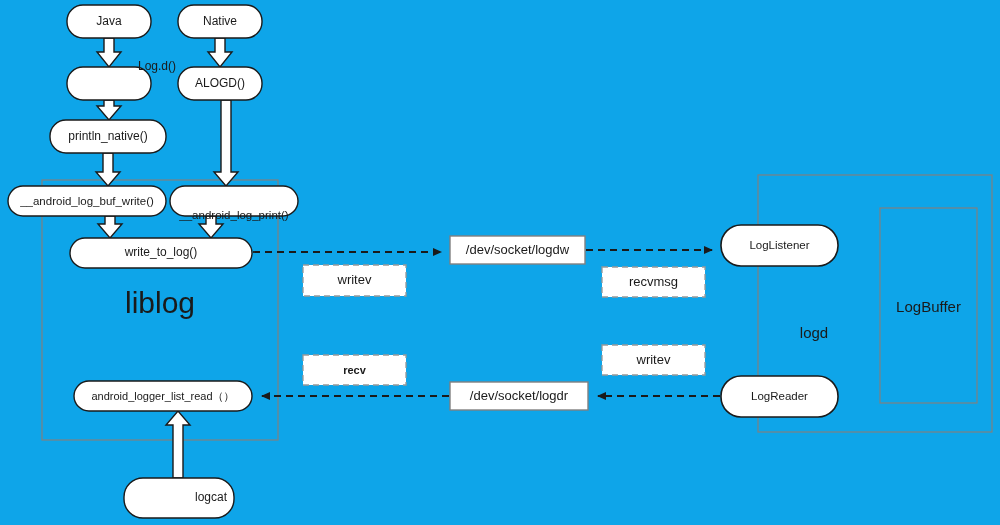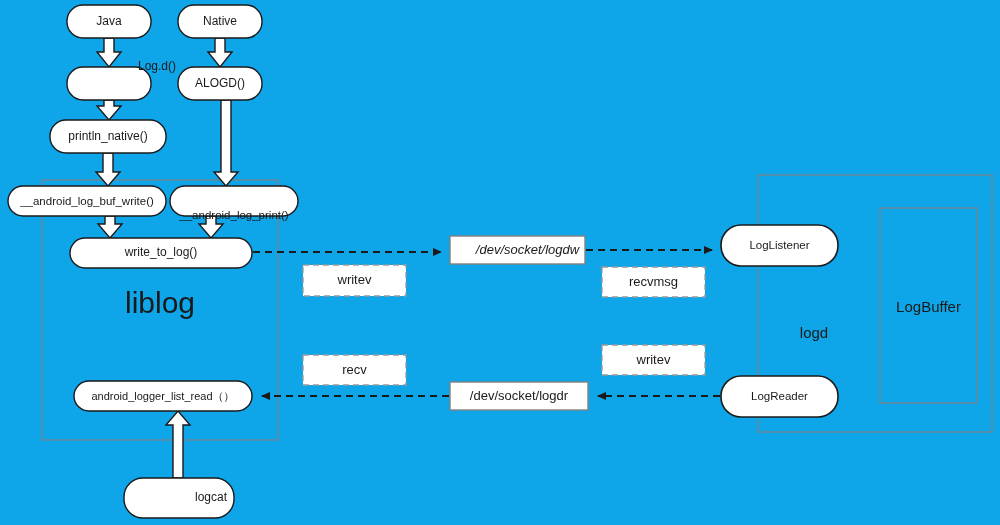--- a/index.html
+++ b/index.html
@@ -106,25 +106,25 @@
   <div class="node-label" style="left:178px; top:67px; width:84px; height:33px; font-size:12px;">ALOGD()</div>
   <div class="node-label" style="left:50px; top:120px; width:116px; height:33px; font-size:12px;">println_native()</div>
   <div class="node-label" style="left:8px; top:186px; width:158px; height:30px; font-size:11.5px;">__android_log_buf_write()</div>
   <div class="node-label" style="left:170px; top:200px; width:128px; height:30px; font-size:11.5px;">__android_log_print()</div>
   <div class="node-label" style="left:70px; top:238px; width:182px; height:30px; font-size:12px;">write_to_log()</div>
   <div class="node-label" style="left:74px; top:381px; width:178px; height:30px; font-size:11px;">android_logger_list_read（）</div>
   <div class="node-label" style="left:124px; top:478px; width:110px; height:40px; font-size:12px;margin-left:32px;">logcat</div>
   <div class="node-label" style="left:721px; top:225px; width:117px; height:41px; font-size:11.5px;">LogListener</div>
   <div class="node-label" style="left:721px; top:376px; width:117px; height:41px; font-size:11.5px;">LogReader</div>
 
-  <div class="node-label" style="left:460px; top:236px; width:135px; height:28px; font-size:13px;font-style:italic;">/dev/socket/logdw</div>
+  <div class="node-label" style="left:450px; top:236px; width:135px; height:28px; font-size:13px;">/dev/socket/logdw</div>
   <div class="node-label" style="left:450px; top:382px; width:138px; height:28px; font-size:13px;">/dev/socket/logdr</div>
 
   <div class="node-label" style="left:303px; top:265px; width:103px; height:31px; font-size:13px;">writev</div>
   <div class="node-label" style="left:602px; top:267px; width:103px; height:30px; font-size:13px;">recvmsg</div>
-  <div class="node-label" style="left:303px; top:355px; width:103px; height:30px; font-size:13px;">recv</div>
+  <div class="node-label" style="left:303px; top:355px; width:103px; height:30px; font-size:11px;font-weight:bold;">recv</div>
   <div class="node-label" style="left:602px; top:345px; width:103px; height:30px; font-size:13px;">writev</div>
 
   <div class="node-label" style="left:80px; top:280px; width:160px; height:44px; font-size:30px;">liblog</div>
   <div class="node-label" style="left:778px; top:306px; width:72px; height:22px; font-size:15px;margin-top:16px;">logd</div>
   <div class="node-label" style="left:880px; top:296px; width:97px; height:22px; font-size:15px;">LogBuffer</div>
 
 </div>
 
 </body></html>

